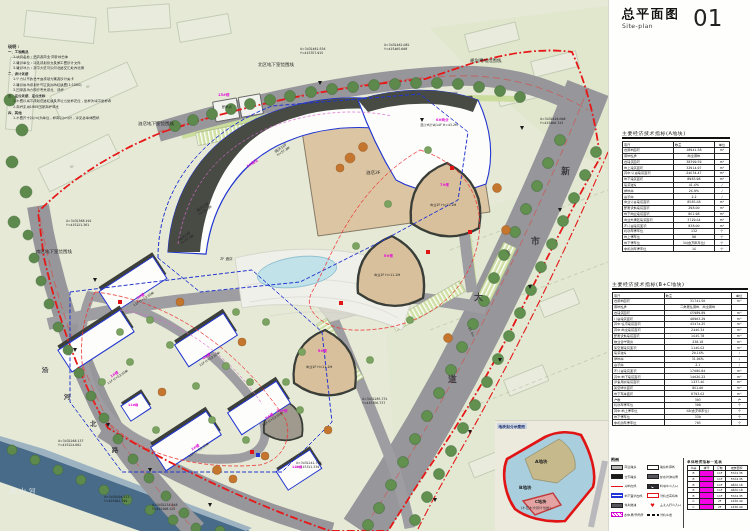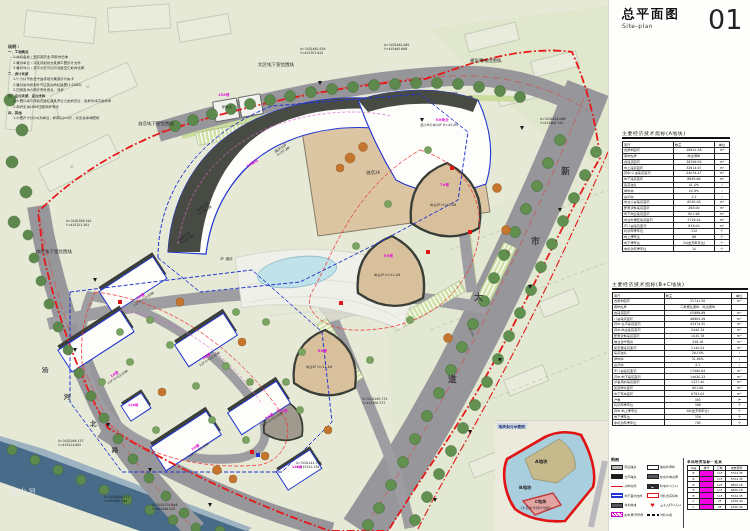--- a/index.html
+++ b/index.html
@@ -11,21 +11,21 @@
   .coord{font-size:3.1px;fill:#1a1a1a;}
   .roadchar{font-size:9px;fill:#3c3c40;font-weight:bold;}
   .riverchar{font-size:6.5px;fill:#e8eef2;letter-spacing:3px;}
   .dimtxt{font-size:3.2px;fill:#333;}
   .ctx{font-size:3.4px;fill:#9aa38c;}
   
   .right-panel{position:absolute;left:608px;top:0;width:142px;height:531px;background:#fefefc;border-left:1px solid #d8d8cf;}
   .title-block{position:absolute;top:7px;left:10px;right:15px;display:flex;align-items:flex-start;gap:12px;}
   .tb-cn{font-size:12.5px;font-weight:bold;color:#111;letter-spacing:2px;line-height:1;}
   .tb-en{font-size:6px;color:#333;margin-top:1px;letter-spacing:.5px;}
-  .tb-no{font-size:27px;color:#222;line-height:.9;font-weight:500;margin-left:16px;}
+  .tb-no{font-size:23px;color:#222;line-height:.9;font-weight:500;margin-left:1px;}
   .notes{position:absolute;top:44px;left:8px;width:130px;}
   .notes-h{font-size:4.2px;font-weight:bold;color:#111;margin-bottom:1px;}
   .nl{font-size:3.4px;color:#222;line-height:1.55;}
   .nl.i1{padding-left:5px;}
   .nl.i0{font-weight:bold;margin-top:1px;}
   .tblwrap{position:absolute;}
   .tbl-h{font-size:5px;color:#111;margin-bottom:1px;letter-spacing:.5px;}
   .tbl-bar{height:2.2px;background:#111;margin-bottom:2px;}
   table.econ{border-collapse:collapse;background:#fff;width:100%;}
   table.econ th,table.econ td{border:.5px solid #222;font-size:3.2px;padding:.4px 1px;height:5.2px;color:#111;font-weight:normal;text-align:left;}

